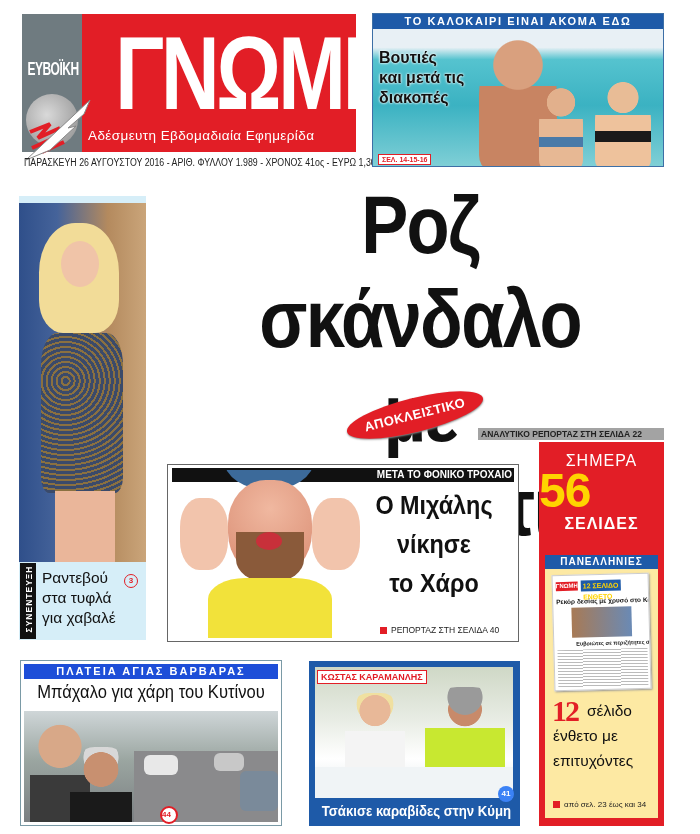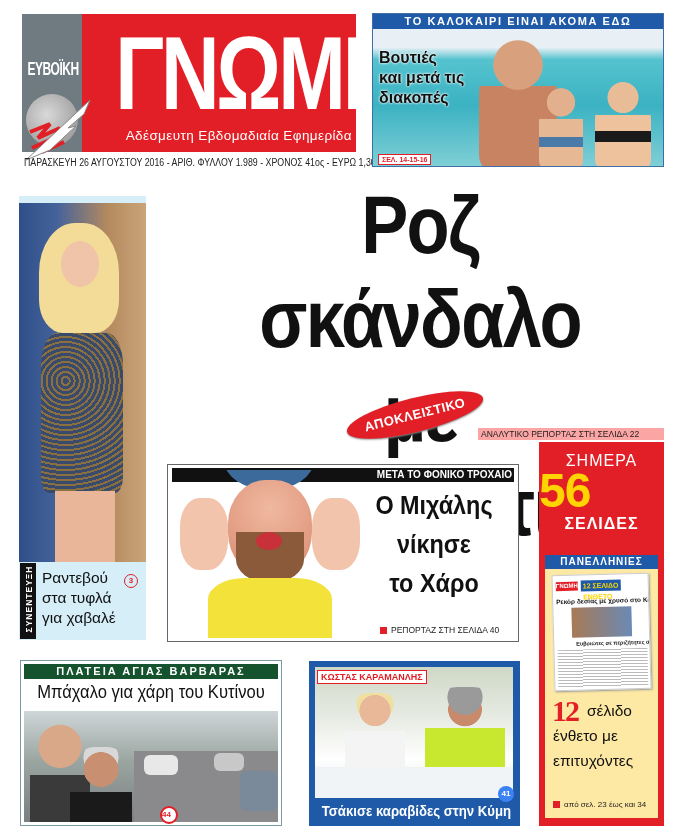--- a/index.html
+++ b/index.html
@@ -5,36 +5,36 @@
   * { box-sizing: border-box; margin: 0; padding: 0; }
   html, body { width: 700px; height: 834px; background: #ffffff; overflow: hidden; }
   body { position: relative; font-family: "Liberation Sans", "DejaVu Sans", sans-serif; color: #111; }
   .abs { position: absolute; }
 
   
   .mast-gray { left: 22px; top: 14px; width: 60px; height: 138px; background: #6f7b80; }
   .mast-red { left: 82px; top: 14px; width: 274px; height: 138px; background: #e21e26; }
   .evoiki { left: 24px; top: 62px; width: 58px; text-align: center; color: #fff; font-size: 12px; font-weight: bold; letter-spacing: -0.5px; transform: scaleY(1.5); }
   .logo-title { left: 86px; top: 14px; width: 266px; text-align: center; color: #fff; font-size: 104px; font-weight: bold; letter-spacing: -4px; transform: scaleX(0.78); transform-origin: center; line-height: 118px; font-family: "Liberation Sans", sans-serif; }
-  .logo-sub { left: 88px; top: 128px; width: 264px; text-align: right; color: #fff; font-size: 13.5px; letter-spacing: 0.4px; }
+  .logo-sub { left: 88px; top: 128px; width: 264px; text-align: left; color: #fff; font-size: 13.5px; letter-spacing: 0.4px; }
   .dateline { left: 24px; top: 157px; width: 340px; font-size: 10px; color: #222; white-space: nowrap; transform: scaleX(0.88); transform-origin: left; }
   .globe { left: 26px; top: 94px; width: 52px; height: 52px; border-radius: 50%; background: radial-gradient(circle at 40% 40%, #d9d9d9, #8c8c8c); }
   .bolt { left: 20px; top: 94px; width: 80px; height: 70px; }
 
   
   .beach { left: 372px; top: 13px; width: 292px; height: 154px; background: linear-gradient(180deg,#e8f0f5 0%, #e8f0f5 22%, #55c3cf 30%, #3bb2c2 60%, #7fcfd6 100%); border: 1px solid #3d6fa6; overflow: hidden; }
   .beach-bar { left: 0; top: 0; width: 100%; height: 15px; background: #1e5aa8; color: #fff; font-size: 11px; font-weight: bold; text-align: center; line-height: 15px; letter-spacing: 1.6px; }
   .beach-head { left: 6px; top: 34px; font-size: 16px; font-weight: bold; line-height: 20px; color: #111; text-shadow: 0 0 3px #fff, 0 0 2px #fff; }
   .beach-pages { left: 5px; top: 140px; background: #fff; border: 1px solid #e21e26; color: #e21e26; font-size: 7px; font-weight: bold; padding: 0 3px; line-height: 9px; }
   .person { border-radius: 45% 45% 10% 10%; }
 
   
   .headline { left: 160px; top: 178px; width: 520px; font-size: 82px; font-weight: bold; line-height: 94px; color: #111; text-align: center; letter-spacing: -2px; transform: scaleX(0.86); transform-origin: center top; font-family: "Liberation Sans", sans-serif; }
   .exclusive { left: 345px; top: 398px; width: 140px; height: 34px; background: #e21e26; border-radius: 50%; transform: rotate(-14deg); color: #fff; font-size: 13px; font-weight: bold; text-align: center; line-height: 34px; letter-spacing: 0.5px; box-shadow: 0 1px 2px #888; }
-  .report-bar { left: 478px; top: 428px; width: 186px; height: 12px; background: #fca5a5; font-size: 8.5px; font-weight: normal; color: #222; line-height: 12px; padding-left: 3px; white-space: nowrap; }
+  .report-bar { left: 478px; top: 428px; width: 186px; height: 12px; background: #a3a3a3; font-size: 8.5px; font-weight: bold; color: #222; line-height: 12px; padding-left: 3px; white-space: nowrap; }
 
   
   .left-photo { left: 19px; top: 196px; width: 127px; height: 366px; background: linear-gradient(90deg,#2f4f8a 0%, #45639a 30%, #b48a5e 70%, #caa57a 100%); border-top: 7px solid #d6eef8; overflow: hidden; }
   .left-caption { left: 19px; top: 562px; width: 127px; height: 78px; background: #d6eef8; }
   .syn-tag { left: 20px; top: 563px; width: 16px; height: 76px; background: #111; }
   .syn-text { left: -10px; top: 594px; width: 78px; color: #fff; font-size: 8.5px; font-weight: bold; letter-spacing: 1px; transform: rotate(-90deg); text-align: center; }
   .left-text { left: 42px; top: 568px; width: 100px; font-size: 15.5px; line-height: 20px; color: #111; }
   .circ-num { width: 14px; height: 14px; border: 1.5px solid #e21e26; border-radius: 50%; color: #e21e26; font-size: 8px; font-weight: bold; text-align: center; line-height: 11px; }
 
   
@@ -60,21 +60,21 @@
   .mini-photo { left: 18px; top: 32px; width: 60px; height: 30px; background: linear-gradient(90deg,#a87a55,#6a8ab5); }
   .mini-sub { left: 22px; top: 65px; font-size: 5.5px; font-weight: bold; white-space: nowrap; }
   .mini-lines { left: 3px; top: 74px; width: 90px; height: 38px; background: repeating-linear-gradient(180deg,#bbb 0 1px,#fff 1px 3px); }
   .ent-12 { left: 552px; top: 694px; color: #e21e26; font-size: 30px; font-weight: bold; font-family: "Liberation Serif", serif; letter-spacing: -2px; }
   .ent-text { left: 553px; top: 698px; width: 105px; font-size: 15.5px; line-height: 25px; color: #111; }
   .ent-text .first { padding-left: 34px; }
   .ent-pages { left: 553px; top: 800px; font-size: 8px; color: #222; white-space: nowrap; }
 
   
   .bl-box { left: 20px; top: 660px; width: 262px; height: 166px; border: 1px solid #7a9aa6; }
-  .bl-bar { left: 24px; top: 664px; width: 254px; height: 15px; background: #14532d; color: #fff; font-size: 11px; font-weight: bold; text-align: center; line-height: 15px; letter-spacing: 2px; }
+  .bl-bar { left: 24px; top: 664px; width: 254px; height: 15px; background: #1d4ed8; color: #fff; font-size: 11px; font-weight: bold; text-align: center; line-height: 15px; letter-spacing: 2px; }
   .bl-title { left: 24px; top: 682px; width: 254px; text-align: center; font-size: 18px; color: #111; transform: scaleX(0.92); white-space: nowrap; }
   .bl-photo { left: 24px; top: 711px; width: 254px; height: 111px; background: linear-gradient(180deg,#cfd6d8 0%,#9aa5a0 45%,#7b7f82 100%); overflow: hidden; }
 
   
   .bm-box { left: 309px; top: 661px; width: 211px; height: 165px; background: #1e5aa8; }
   .bm-photo { left: 315px; top: 667px; width: 198px; height: 131px; background: linear-gradient(180deg,#cfd8c6 0%,#e8ece4 40%,#ffffff 70%,#e0e6ea 100%); overflow: hidden; }
   .bm-tag { left: 317px; top: 670px; border: 1px solid #e21e26; background: #fff; color: #e21e26; font-size: 9px; font-weight: bold; padding: 1px 3px; white-space: nowrap; }
   .bm-title { left: 309px; top: 802px; width: 211px; text-align: center; color: #fff; font-size: 15px; font-weight: bold; transform: scaleX(0.88); white-space: nowrap; }
   .num-badge { width: 16px; height: 16px; border-radius: 50%; background: #3b82f6; color: #fff; font-size: 8px; font-weight: bold; text-align: center; line-height: 16px; }
   .num-badge-o { width: 18px; height: 18px; border-radius: 50%; background: #fff; border: 2px solid #e21e26; color: #e21e26; font-size: 8px; font-weight: bold; line-height: 14px; }

